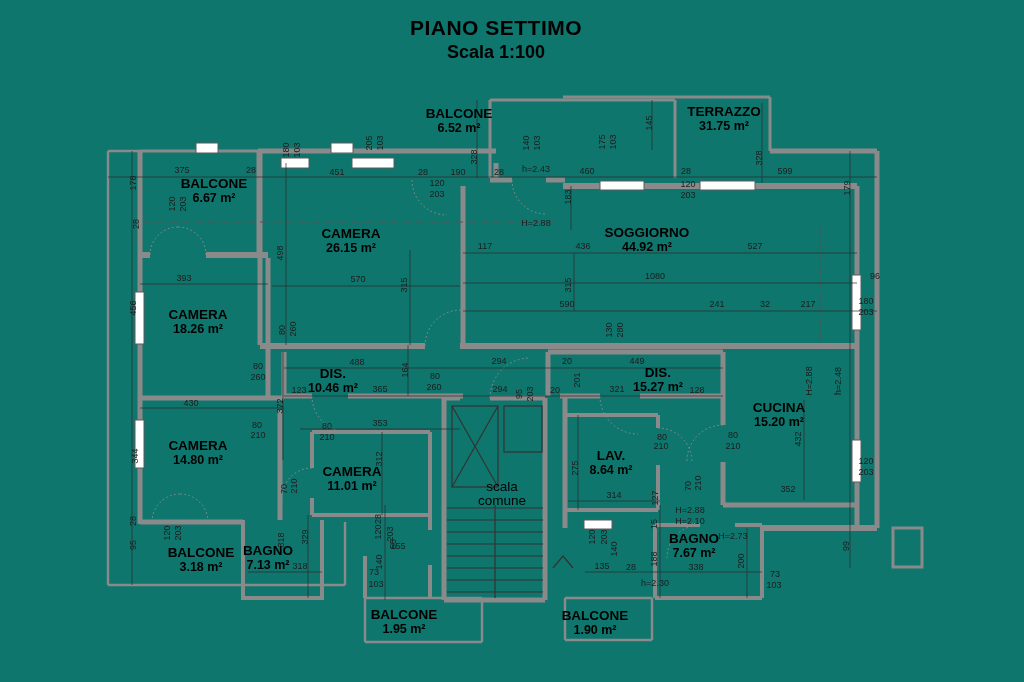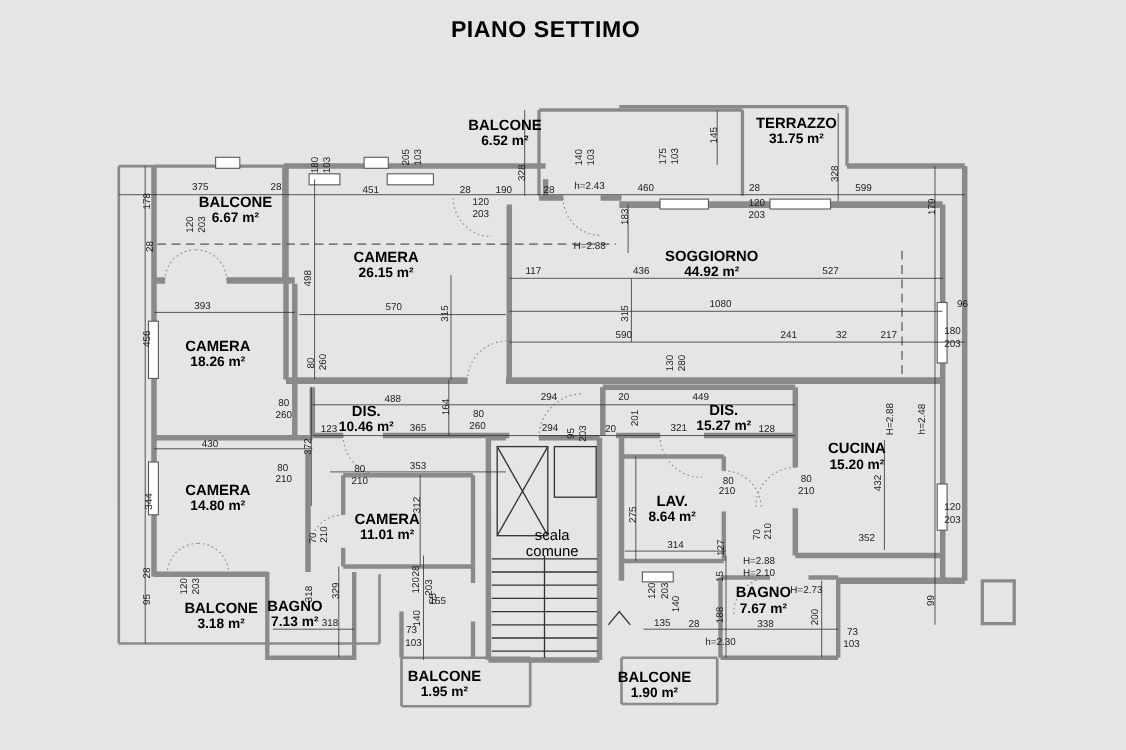--- a/index.html
+++ b/index.html
@@ -1,16 +1,16 @@
 <!DOCTYPE html>
 <html><head>
 <meta charset="utf-8">
 <style>
   html,body{margin:0;padding:0;background:#fff;}
-  #page{position:relative;width:1024px;height:682px;background:#e5e5e5;overflow:hidden;
+  #page{position:relative;width:1024px;height:682px;background:#0f766e;overflow:hidden;
         font-family:"Liberation Sans",sans-serif;}
   #title-block{position:absolute;top:16px;left:184px;width:624px;text-align:center;color:#000;}
   #title-line1{font-size:21px;font-weight:bold;letter-spacing:.5px;}
   #title-line2{font-size:18px;font-weight:bold;margin-top:2px;}
   svg{position:absolute;top:0;left:0;}
   .wall{stroke:#8a8a8a;fill:none;}
   .w5{stroke-width:5;} .w6{stroke-width:6;} .w4{stroke-width:4;} .w3{stroke-width:3;} .w2{stroke-width:2.4;}
   .thin{stroke:#2b2b2b;stroke-width:.7;fill:none;}
   .dash{stroke:#555;stroke-width:1.1;fill:none;stroke-dasharray:8 5;}
   .door{stroke:#8d8d8d;stroke-width:1;fill:none;stroke-dasharray:1.6 2.6;}
@@ -20,20 +20,21 @@
   .room-name{font-size:13.5px;font-weight:bold;fill:#000;}
   .room-area{font-size:12.5px;font-weight:bold;fill:#000;}
   .room-plain{font-size:13.5px;font-weight:normal;fill:#000;}
 </style>
 </head>
 <body>
 
 <div id="page">
   <div id="title-block">
     <div id="title-line1">PIANO SETTIMO</div>
+    <div id="title-line2">Scala 1:100</div>
   </div>
 
   <svg id="plan" width="1024" height="682" viewBox="0 0 1024 682">
 
     <g>
       <path class="wall w2" d="M108,151 V585 M108,585 H345 M345,585 V522 M108,151 H140"></path>
       <path class="wall w3" d="M140,151 H258 M258,151 V255"></path>
       <path class="wall w3" d="M490,100 V178 M490,100 H675 M675,100 V178"></path>
       <path class="wall w3" d="M563,97 H770 M770,97 V151"></path>
       <path class="wall w2" d="M365,598 V642 M365,642 H482 M482,642 V598 M365,598 H482"></path>

